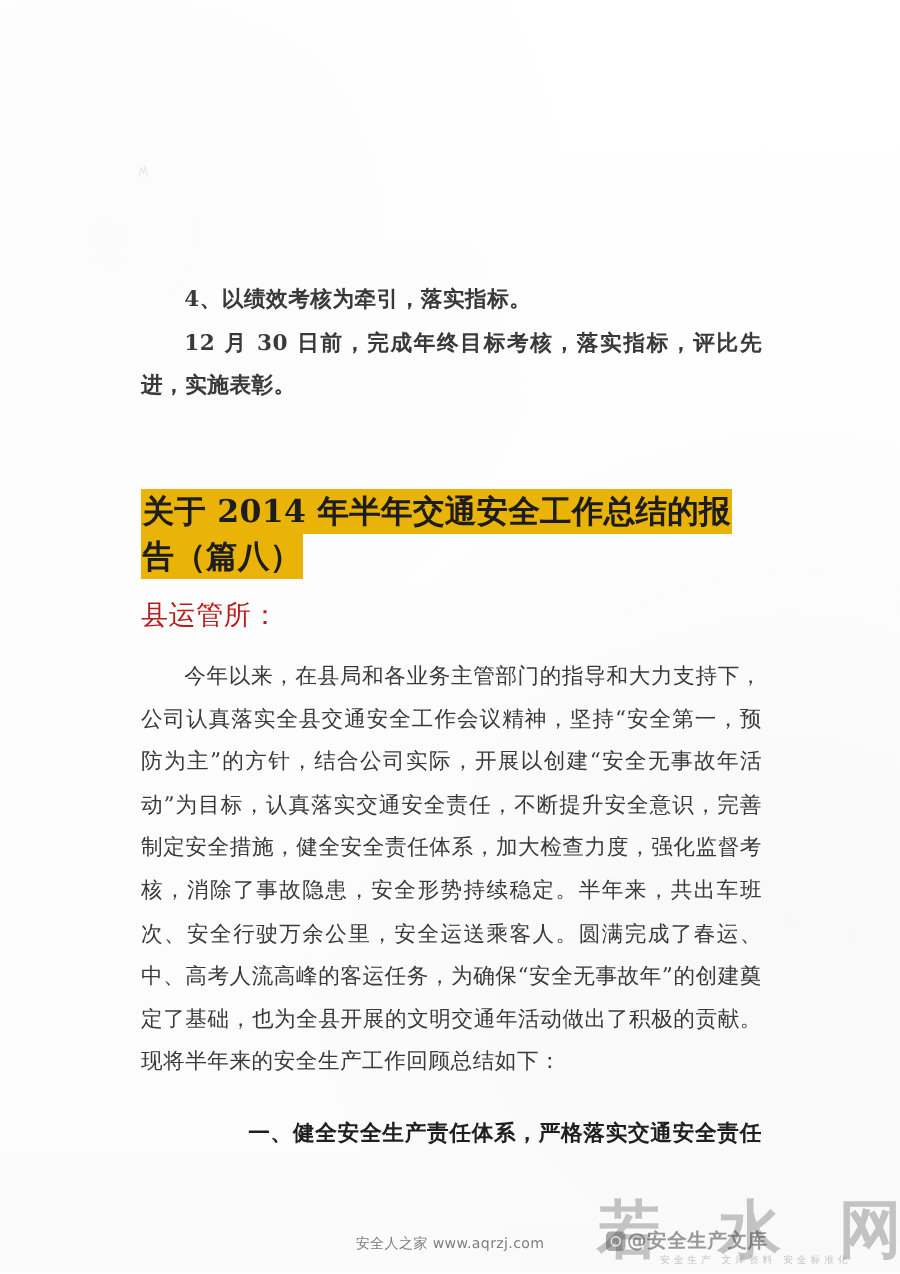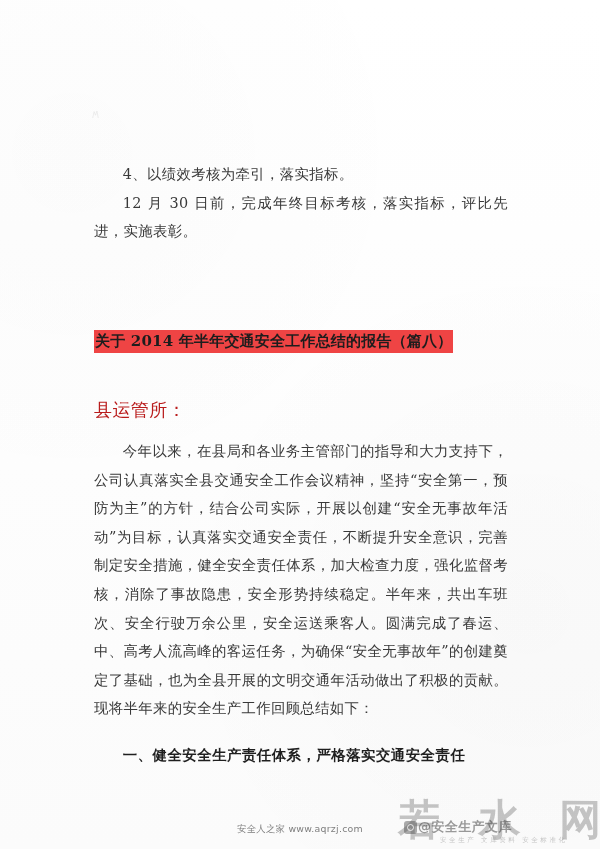--- a/index.html
+++ b/index.html
@@ -49,35 +49,35 @@
     text-align: justify;
     text-justify: inter-ideograph;
     text-indent: 2em;
     letter-spacing: 0.35px;
     -webkit-font-smoothing: antialiased;
     filter: blur(0.17px);
     opacity: 0.93;
   }
 
   .block-top { position: absolute; left: 0; top: 66px; width: 414px; }
-  .block-mid { position: absolute; left: 0; top: 160px; width: 414px; }
+  .block-mid { position: absolute; left: 0; top: 186px; width: 414px; font-weight: bold; }
 
   .title-wrap {
     position: absolute;
     left: 0;
     top: 326px;
     width: 414px;
   }
   .doc-title {
     display: inline;
     font-family: "DejaVu Serif", serif;
-    font-size: 15px;
+    font-size: 21px;
     font-weight: bold;
     color: #1d1d1d;
-    background: #ef4444;
+    background: #eab308;
     line-height: 30px;
     padding: 2px 1px 3px 1px;
     letter-spacing: 0.2px;
     box-decoration-break: clone;
     -webkit-box-decoration-break: clone;
     filter: blur(0.15px);
   }
 
   .addressee {
     position: absolute;
@@ -101,20 +101,21 @@
     top: 746px;
     width: 414px;
     margin: 0;
     font-family: "DejaVu Serif", serif;
     font-size: 14.4px;
     font-weight: bold;
     color: #1f1f1f;
     text-indent: 2em;
     letter-spacing: 0.5px;
     filter: blur(0.17px);
+    text-align: right;
   }
 
   
   .footer-credit {
     position: absolute;
     left: 0;
     top: 784px;
     width: 600px;
     text-align: center;
     font-family: "DejaVu Sans", sans-serif;

